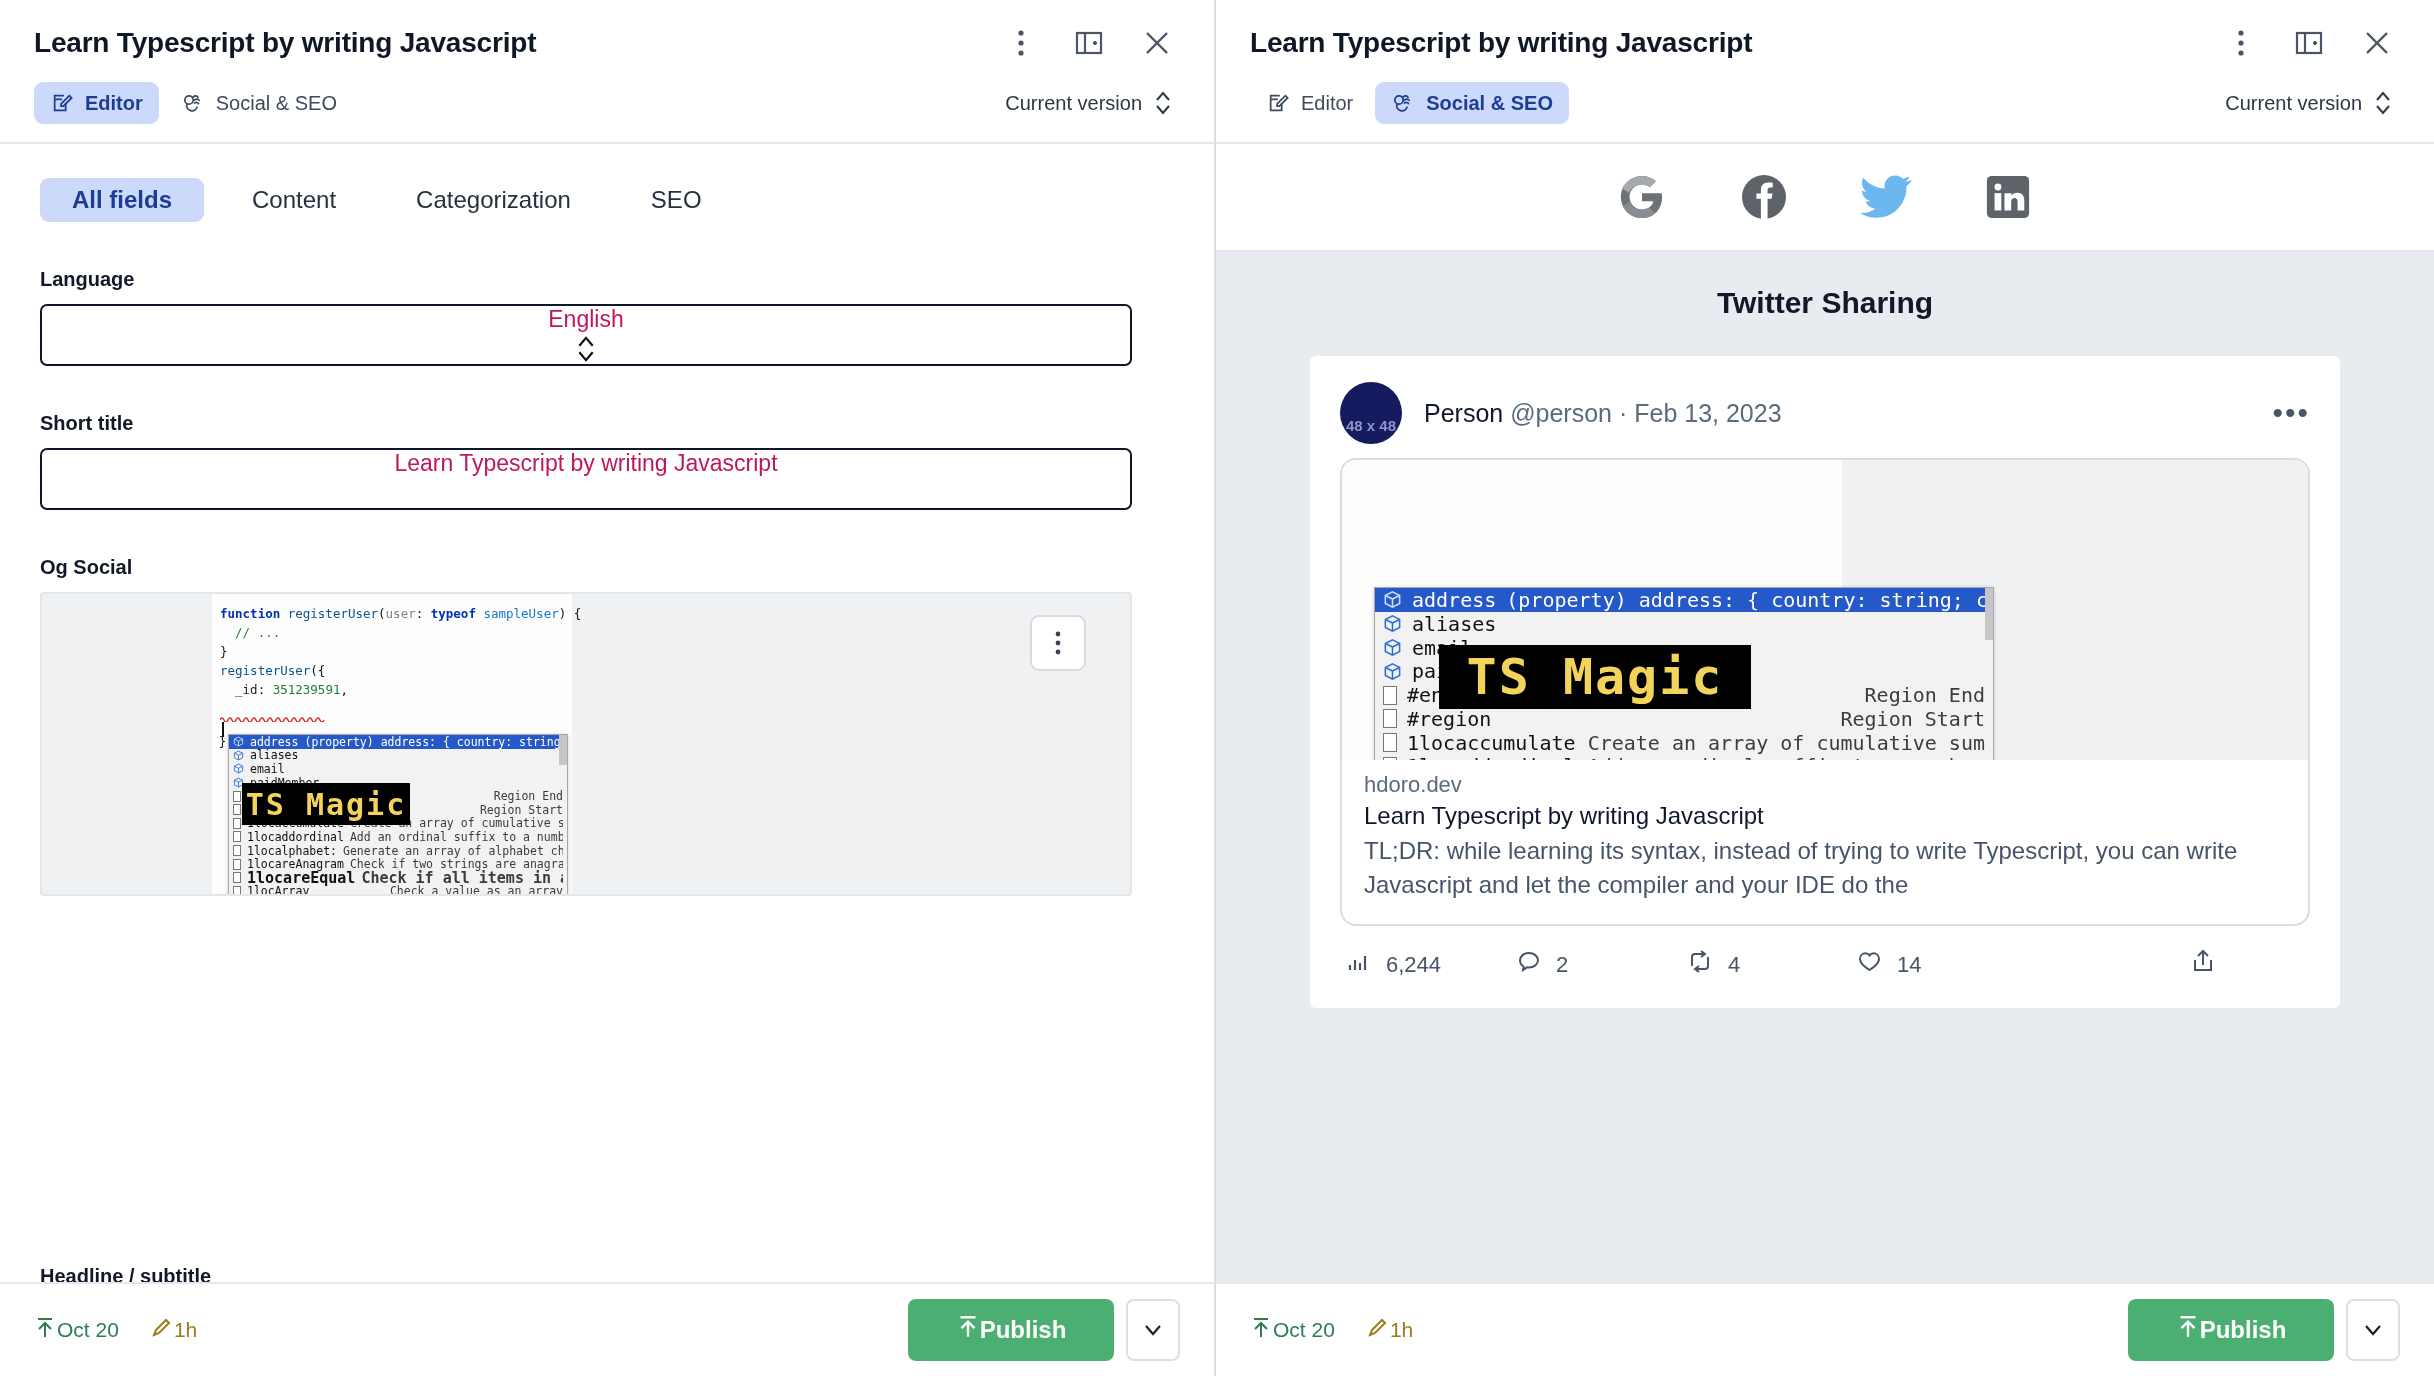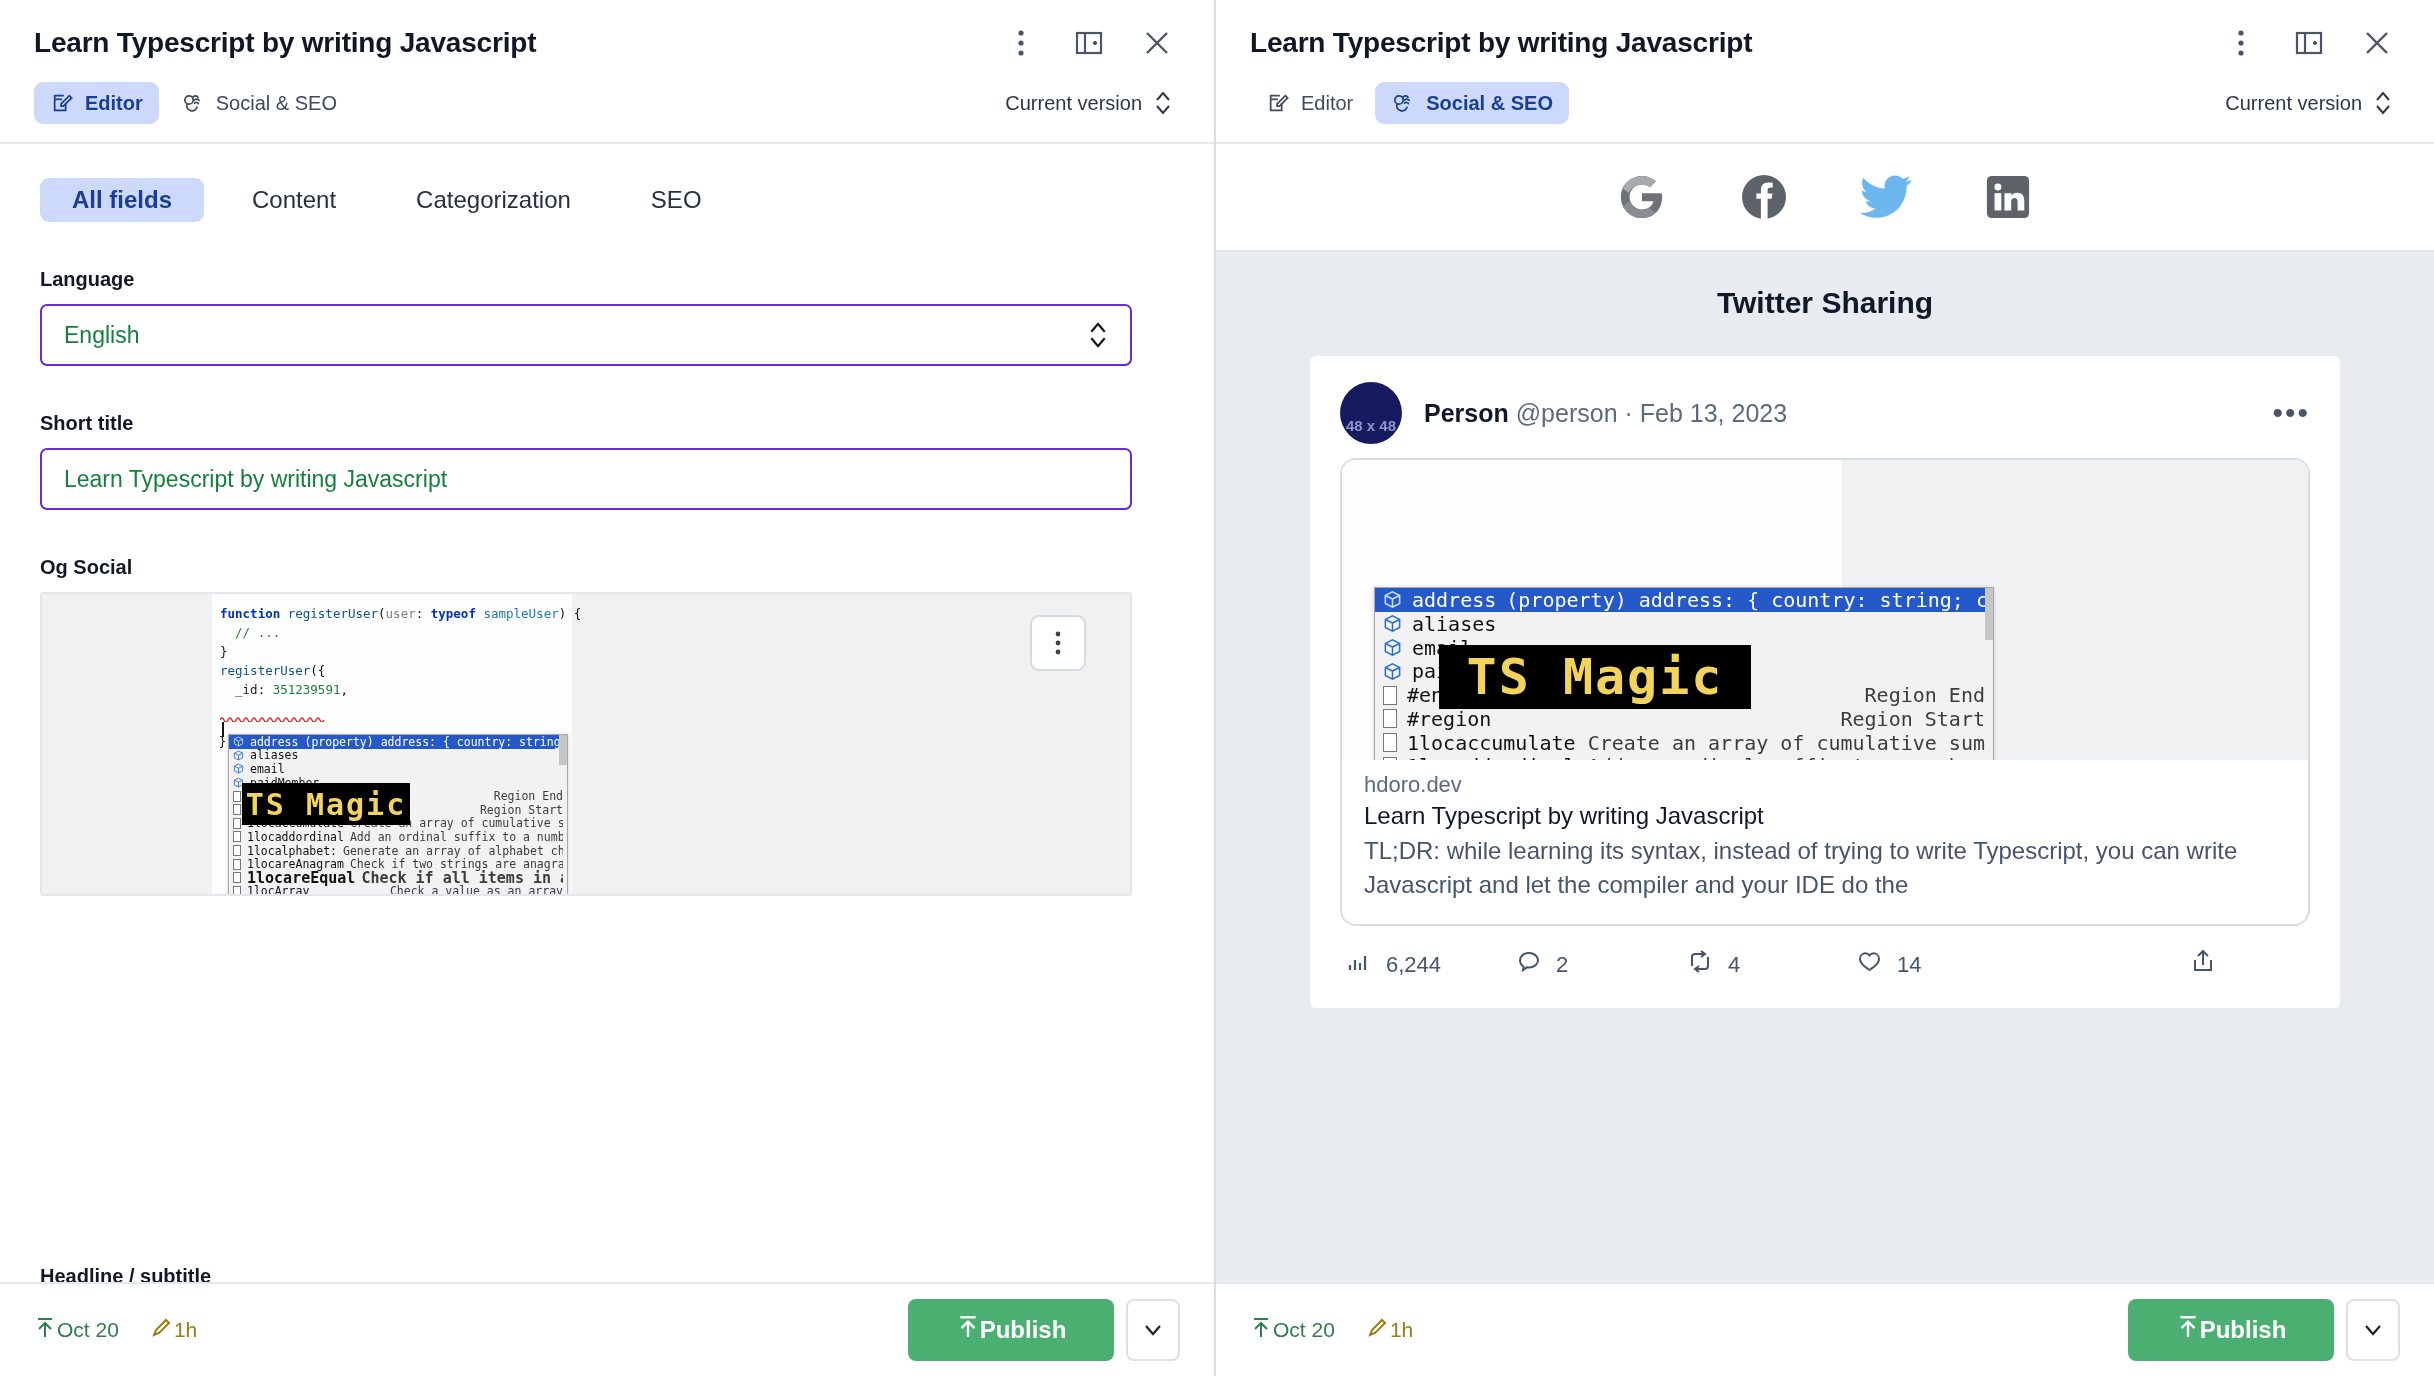--- a/index.html
+++ b/index.html
@@ -36,22 +36,22 @@
 
   
   .lbody { flex:1; overflow:hidden; padding: 34px 0 0 0; position:relative; }
   .field-tabs { display:flex; align-items:center; gap: 16px; padding: 0 40px; }
   .ftab { font-size: 24px; padding: 8px 32px; border-radius: 9px; color:#253040; cursor:pointer; }
   .ftab.active { background:#ccd9fb; color:#1b3e92; font-weight:600; }
 
   .field { padding: 0 40px; margin-top: 46px; }
   .flabel { font-size: 20px; font-weight: 700; color:#111827; margin-bottom: 13px; }
   .finput {
-    width: 1092px; height: 62px; border: 2px solid #6d28d9; border-radius: 7px;
-    display:flex; align-items:center; padding: 0 22px; font-size: 23px; color:#15803d; background:#fff;
+    width: 1092px; height: 62px; border: 2px solid #0f172a; border-radius: 7px;
+    display:flex; align-items:center; padding: 0 22px; font-size: 23px; color:#be185d; background:#fff;flex-direction:column;
   }
   .finput.select { justify-content: space-between; }
   .chev-updown { display:flex; flex-direction:column; gap:3px; color:#111; }
 
   .ogwrap { position:relative; width:1092px; margin-top: 13px; border:2px solid #e3e6eb; border-radius:4px; overflow:hidden; background:#f0f1f3; }
   .og-rightbar { position:absolute; top:0; right:0; width:6px; height:100%; background:#b79b2e; }
   .og-dots {
     position:absolute; top:21px; right:44px; width: 56px; height:56px; border:2px solid #d6dae1;
     border-radius:9px; background:#fff; display:flex; align-items:center; justify-content:center; cursor:pointer; z-index:5;
   }
@@ -113,21 +113,21 @@
   .preview-area { flex:1; background:#e8ebf0; padding: 34px 0 0 0; overflow:hidden; }
   .preview-title { text-align:center; font-size: 30px; font-weight:700; color:#111827; margin-bottom: 36px; }
 
   .tweet { width: 1030px; margin: 0 auto; background:#fff; border-radius: 6px; padding: 26px 30px 0 30px; }
   .tw-head { display:flex; align-items:center; gap: 22px; }
   .tw-avatar {
     width: 62px; height: 62px; border-radius:50%; background:#151b5e; color:#8f95c9;
     display:flex; align-items:flex-end; justify-content:center; padding-bottom: 10px; font-size: 15px; font-weight:700; flex:0 0 auto;
   }
   .tw-names { flex:1; font-size: 25px; }
-  .tw-names .nm { font-weight:700; color:#0f172a; }
+  .tw-names .nm { font-weight:400; color:#0f172a; }
   .tw-names .hd { color:#5b6b7c; font-weight:400; }
   .tw-more { color:#4a5568; font-size: 30px; letter-spacing:2px; cursor:pointer; }
 
   .tw-card { margin-top: 14px; border:2px solid #d8dde4; border-radius: 16px; overflow:hidden; }
   .tw-card-img { position:relative; background:#fdfdfd; height: 300px; overflow:hidden; }
   .tw-card-text { padding: 12px 22px 22px 22px; }
   .tw-dom { font-size: 22px; color:#5b6b7c; margin-bottom: 4px; }
   .tw-ttl { font-size: 24px; color:#0f172a; margin-bottom: 4px; }
   .tw-desc { font-size: 24px; color:#46556a; line-height: 1.42; max-height: 68px; overflow:hidden; }
 

